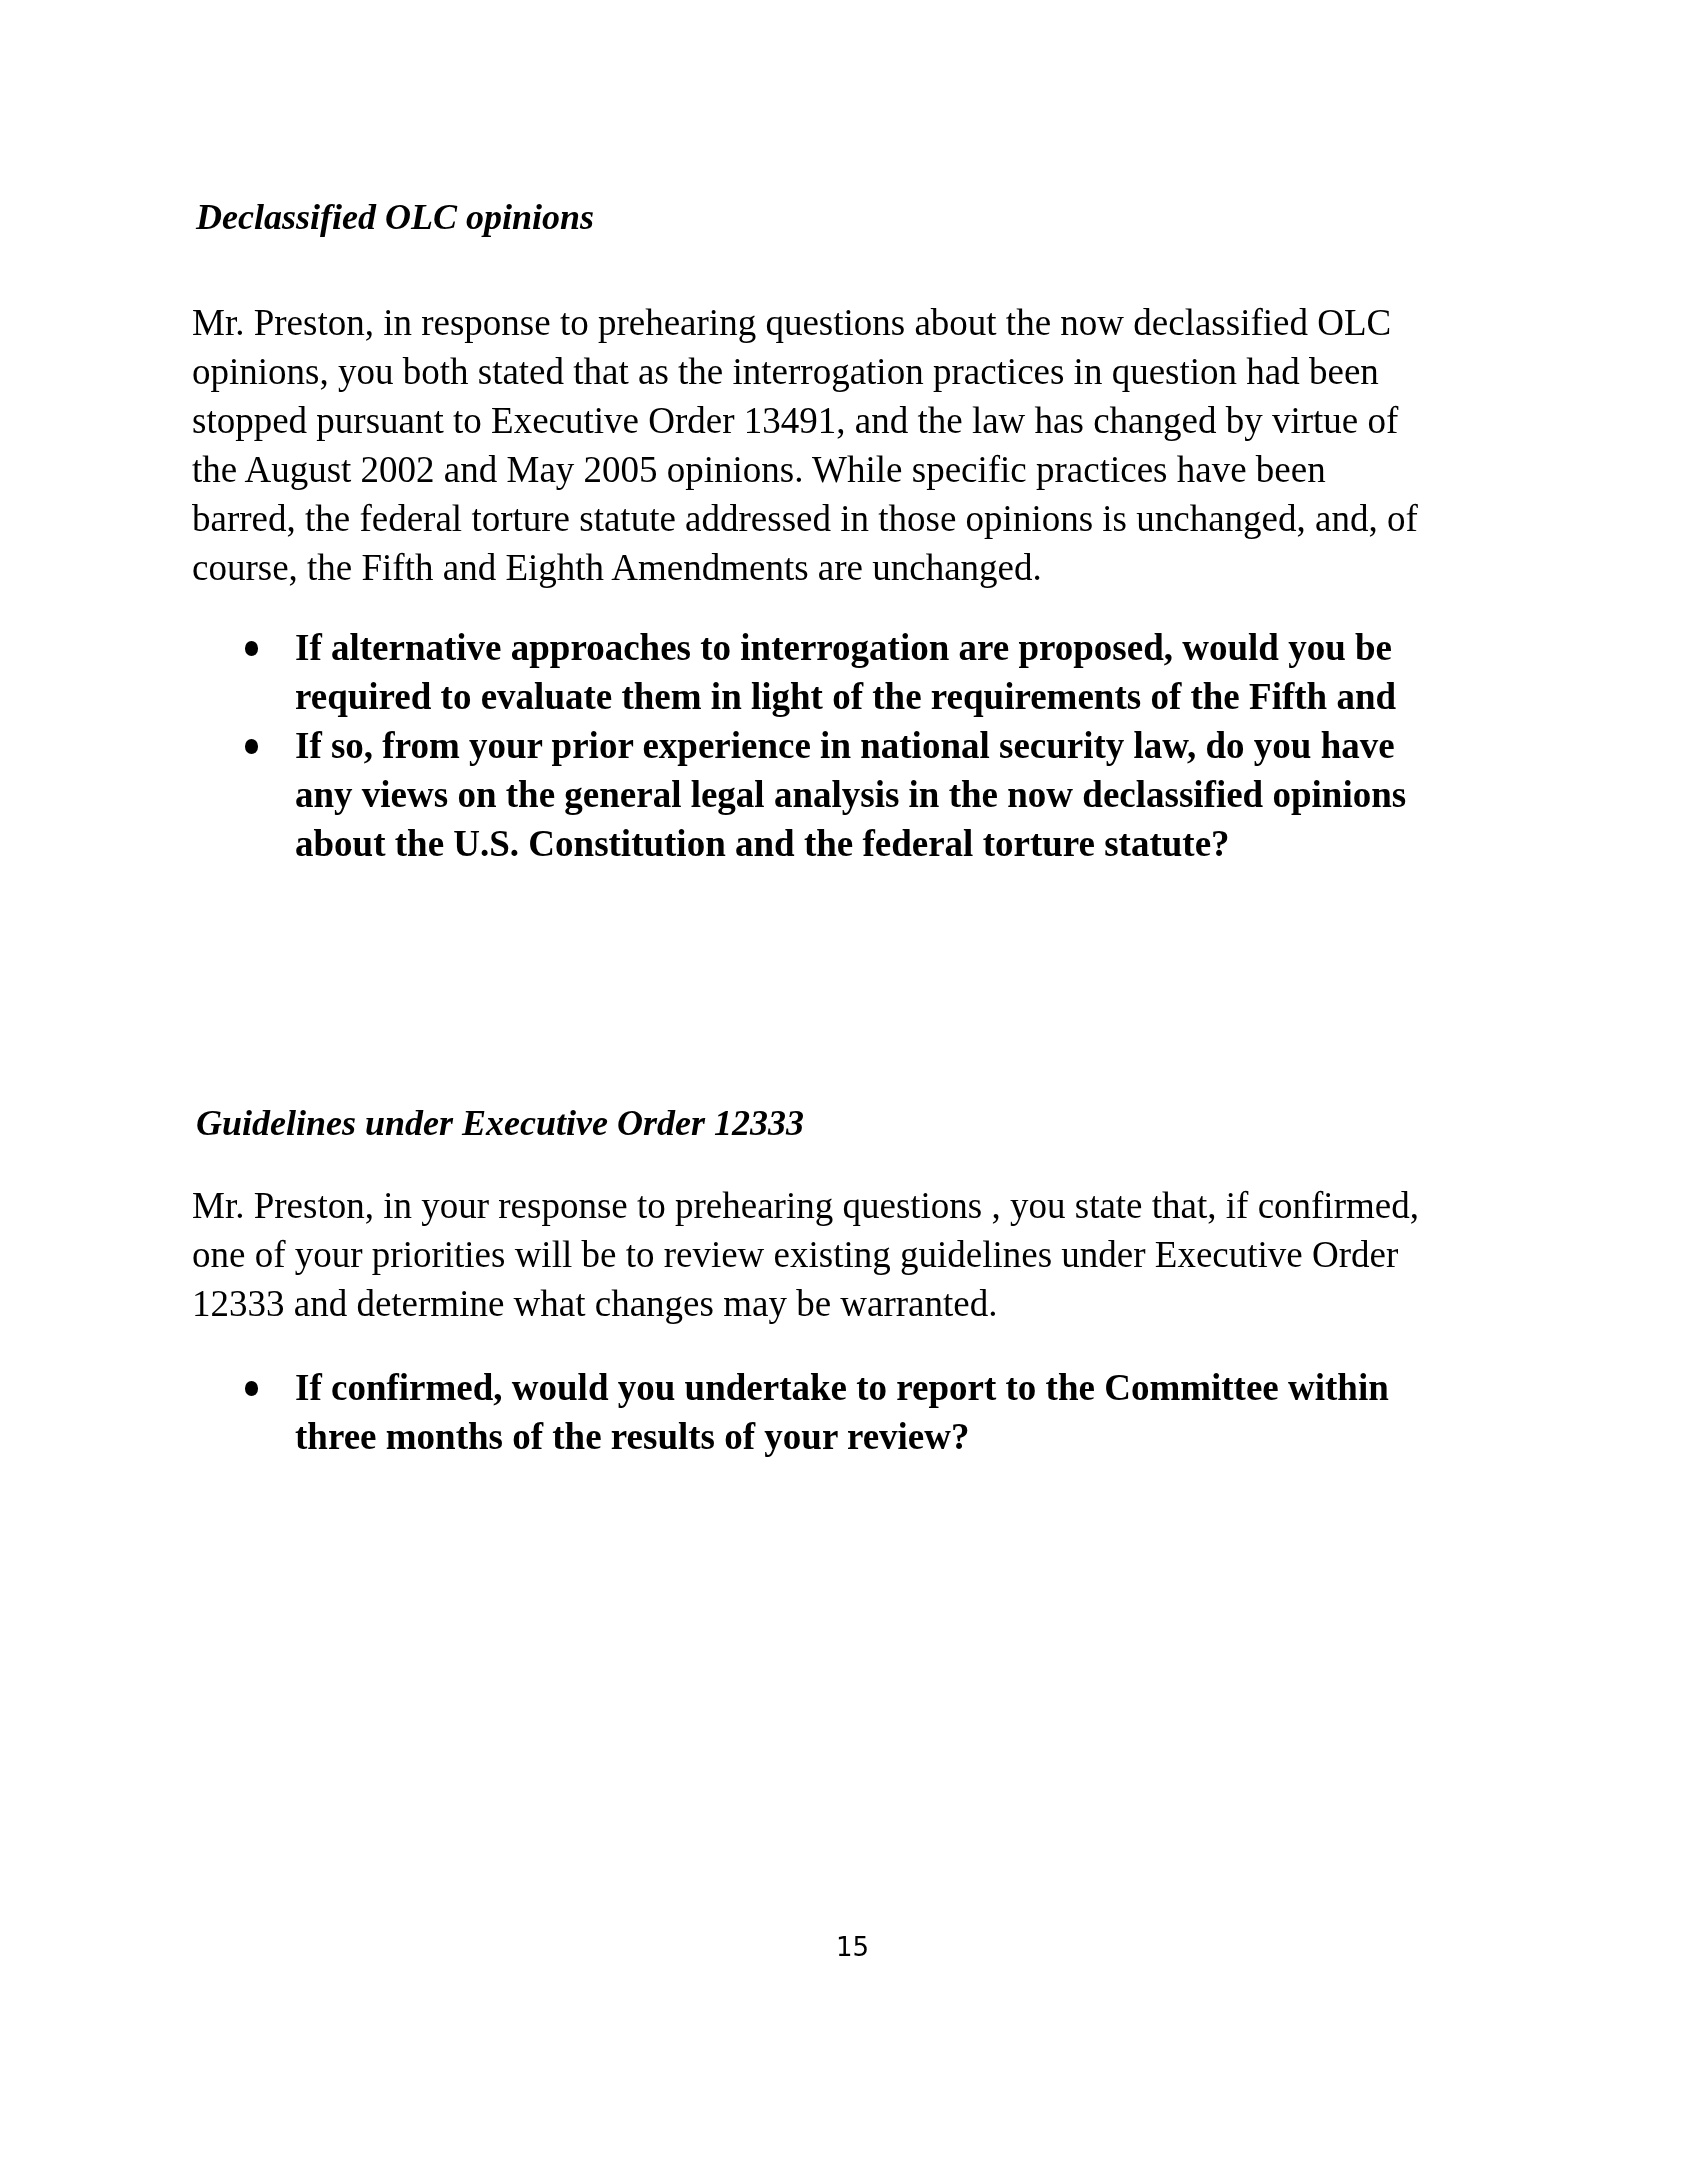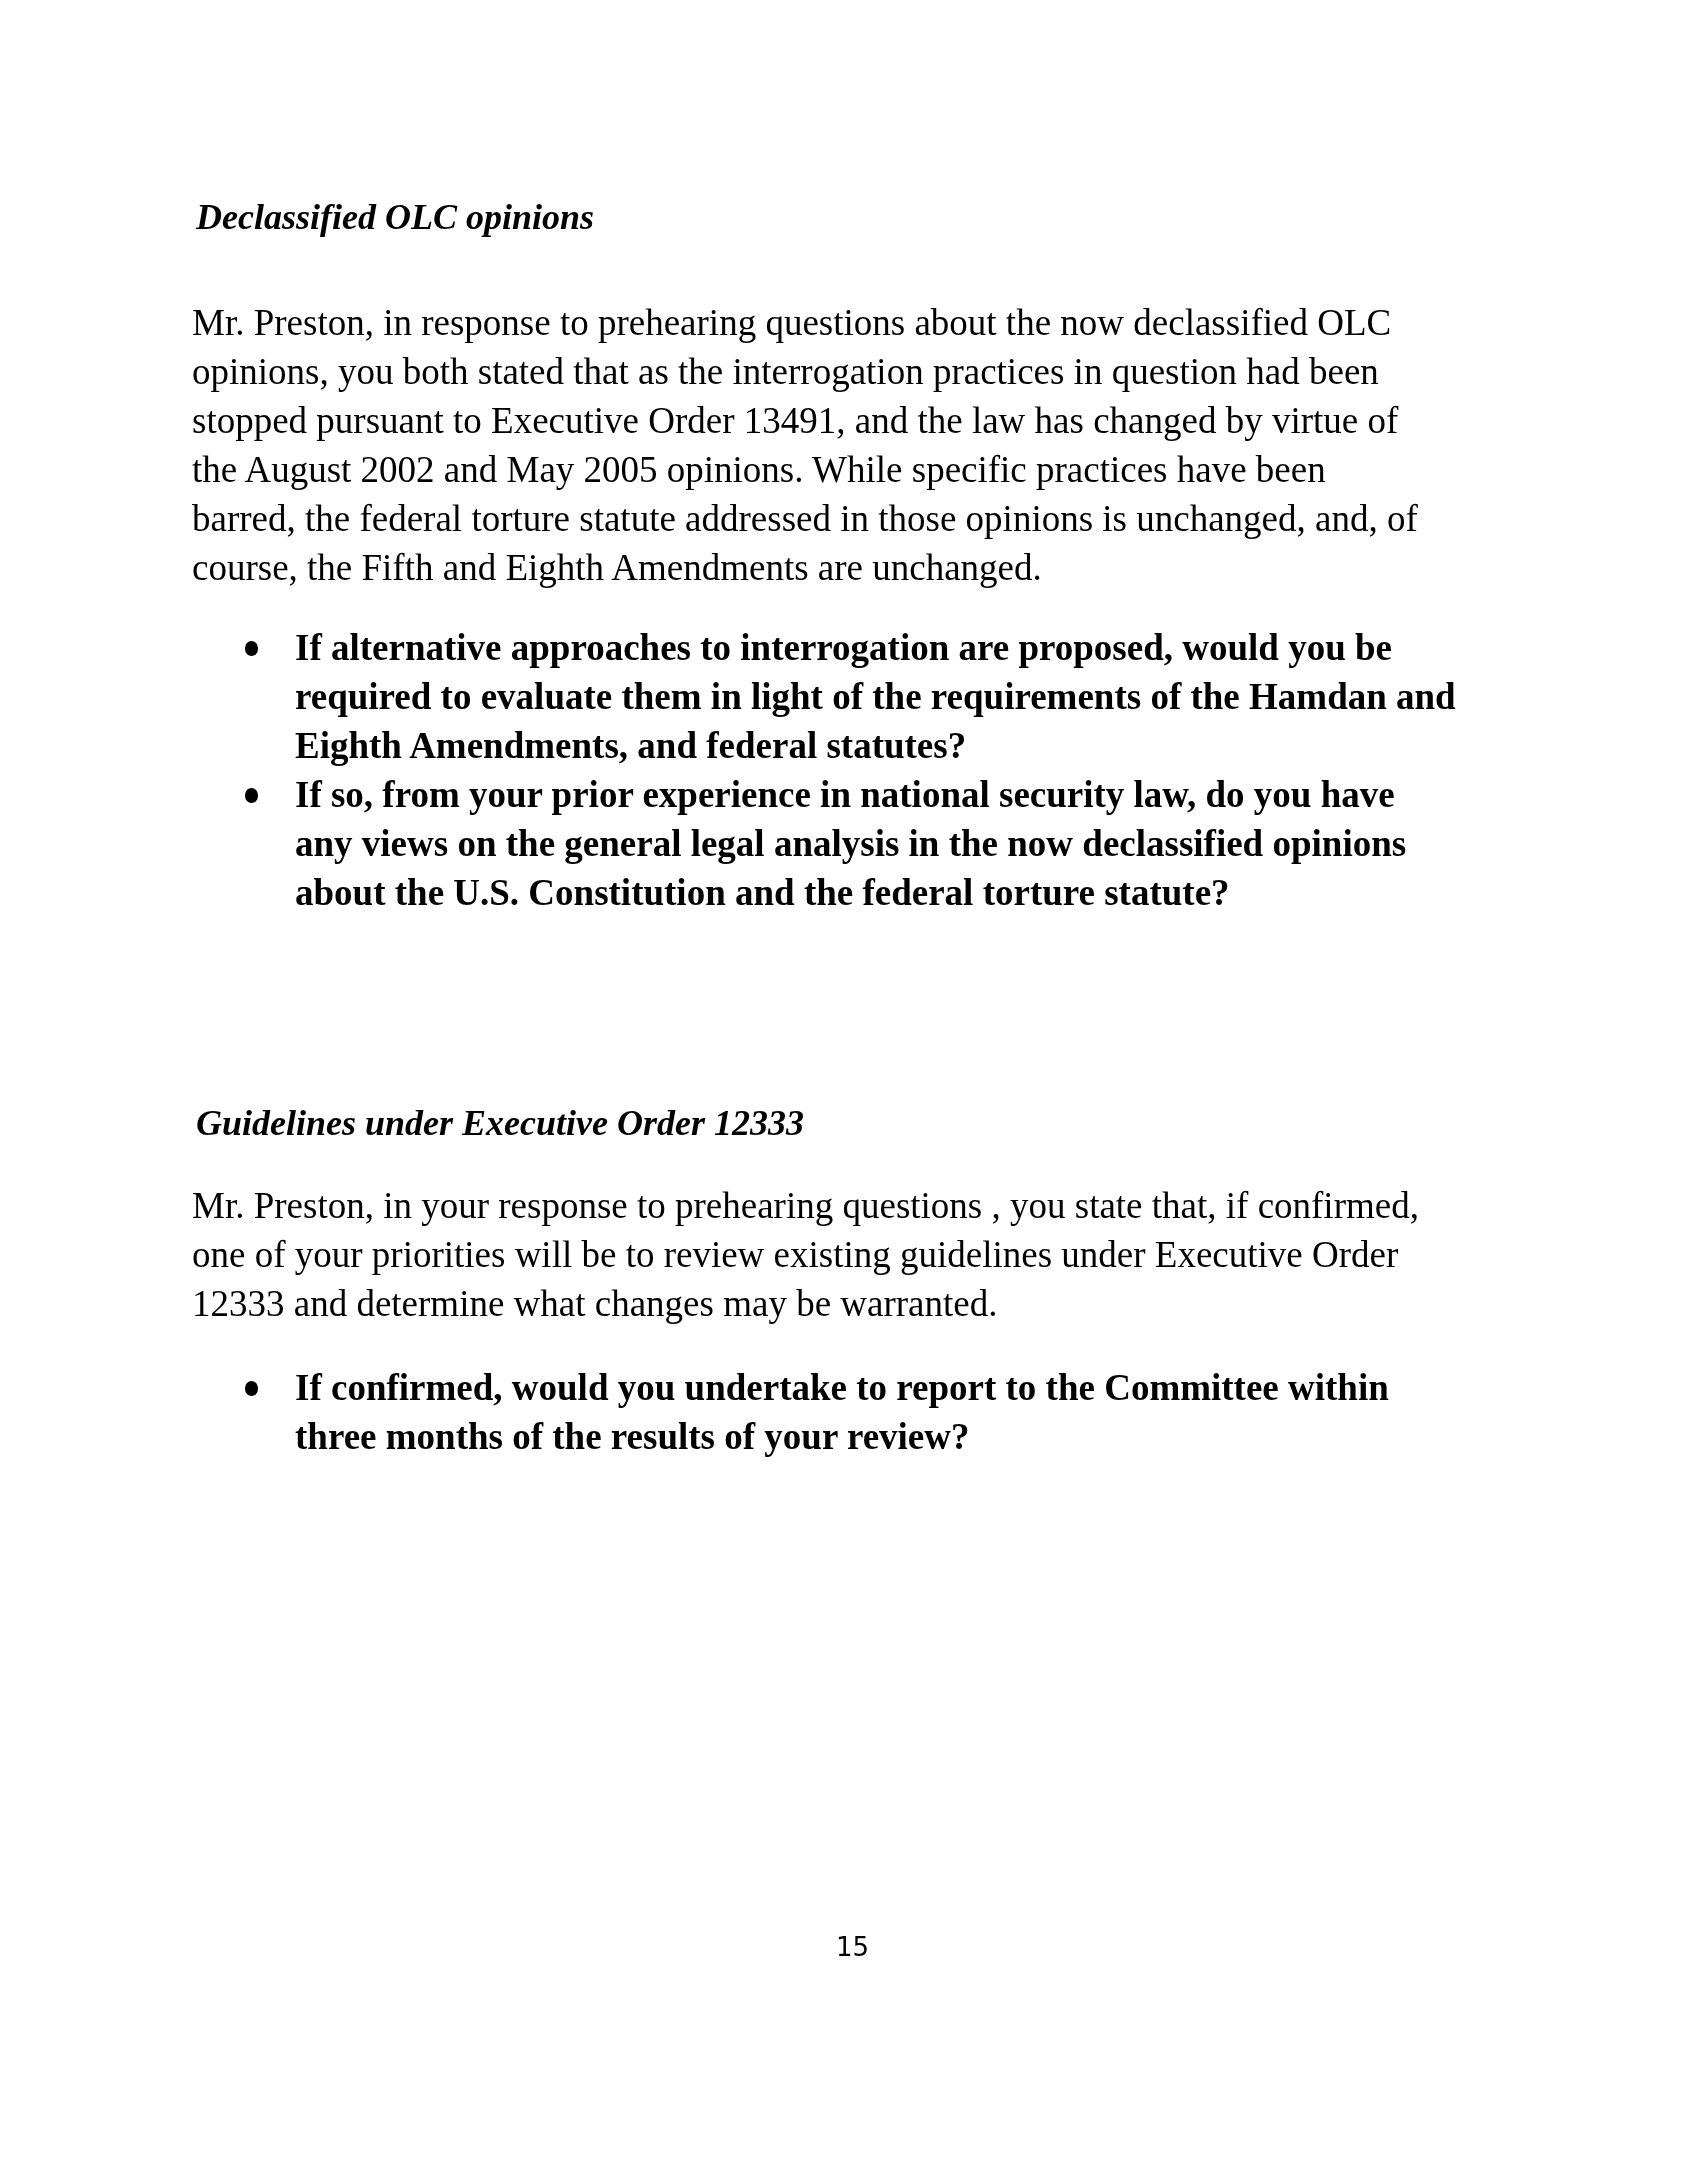--- a/index.html
+++ b/index.html
@@ -98,22 +98,21 @@
     <span class="line">stopped pursuant to Executive Order 13491, and the law has changed by virtue of</span>
     <span class="line">the August 2002 and May 2005 opinions.  While specific practices have been</span>
     <span class="line">barred, the federal torture statute addressed in those opinions is unchanged, and, of</span>
     <span class="line">course, the Fifth and Eighth Amendments are unchanged.</span>
   </div>
 
   <ul class="bullet-list" style="top:623px;">
     <li class="bullet-item">
       <span class="bullet-dot"></span>
       <span class="line">If alternative approaches to interrogation are proposed, would you be</span>
-      <span class="line">required to evaluate them in light of the requirements of the Hamdan and</span>
-      <span class="line">Eighth Amendments, and federal statutes?</span>
+      <span class="line">required to evaluate them in light of the requirements of the Fifth and</span>
     </li>
     <li class="bullet-item" style="">
       <span class="bullet-dot"></span>
       <span class="line">If so, from your prior experience in national security law, do you have</span>
       <span class="line">any views on the general legal analysis in the now declassified opinions</span>
       <span class="line">about the U.S. Constitution and the federal torture statute?</span>
     </li>
   </ul>
 
   <h2 class="section-heading" style="top:1105px;">Guidelines under Executive Order 12333</h2>

